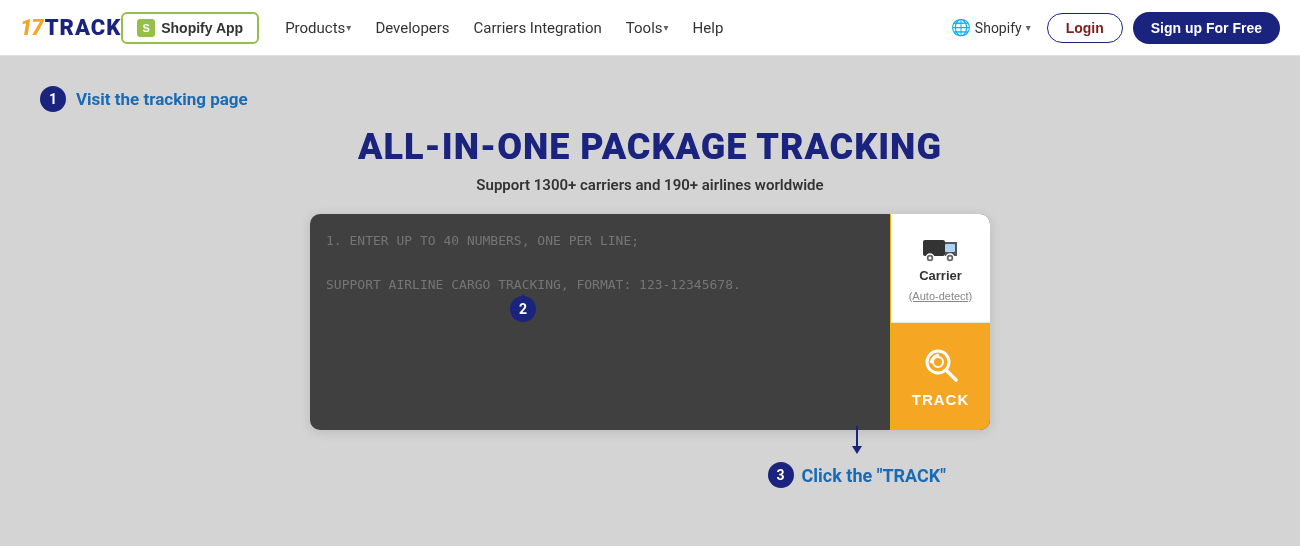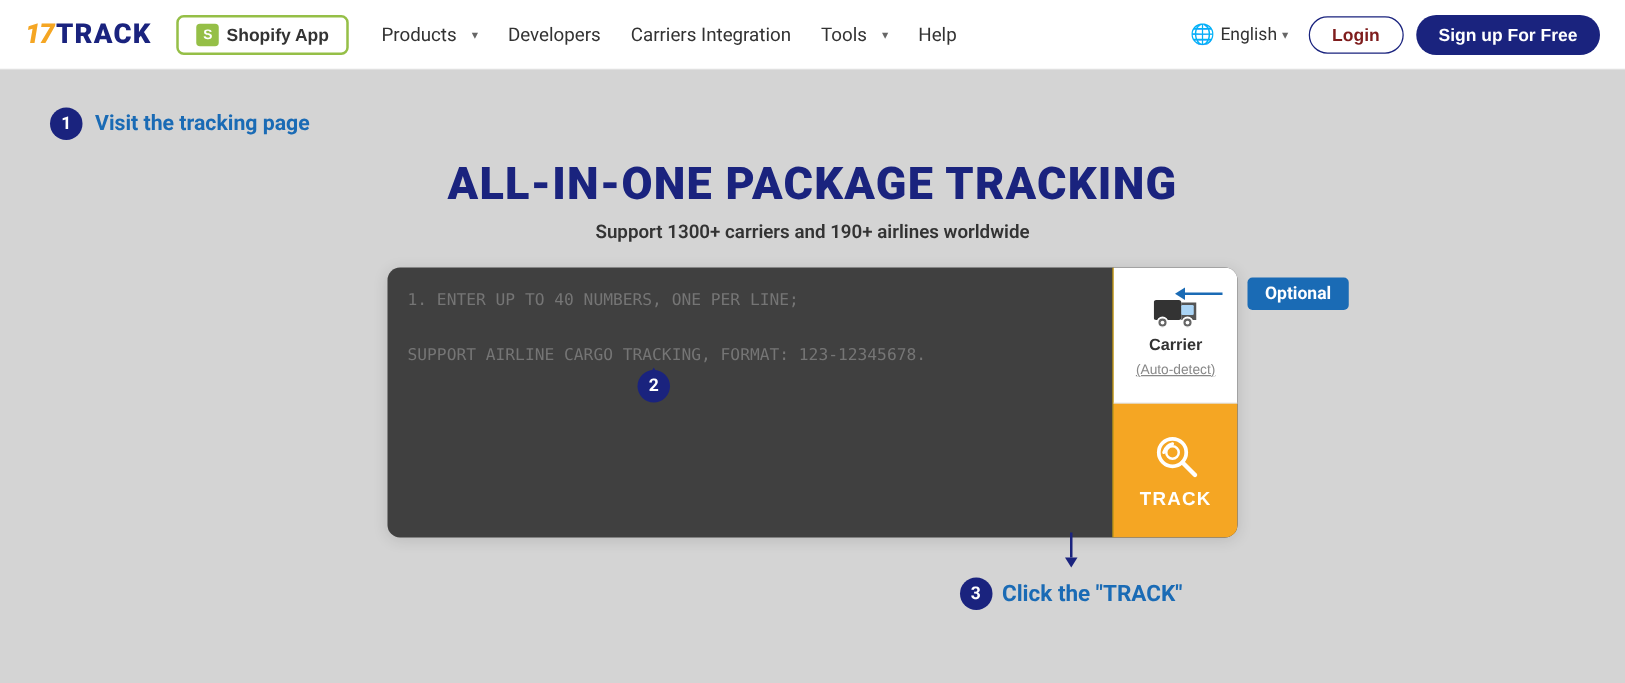--- a/index.html
+++ b/index.html
@@ -21,21 +21,20 @@
       gap: 0;
       border-bottom: 1px solid #e0e0e0;
       position: relative;
       z-index: 10;
     }
 
     .logo {
       display: flex;
       align-items: center;
       gap: 2px;
-      margin-right: 20px;
     }
     .logo-17 {
       font-size: 22px;
       font-weight: 900;
       color: #f5a623;
       font-style: italic;
       letter-spacing: -1px;
     }
     .logo-track {
       font-size: 22px;
@@ -77,21 +76,21 @@
       gap: 4px;
       flex: 1;
     }
     .nav-item {
       padding: 6px 10px;
       font-size: 15px;
       color: #333;
       cursor: pointer;
       display: flex;
       align-items: center;
-      gap: 12px;
+      gap: 1px;
       white-space: nowrap;
     }
     .nav-arrow {
       font-size: 10px;
       color: #666;
     }
 
     .header-right {
       display: flex;
       align-items: center;
@@ -403,21 +402,21 @@
       <span class="nav-arrow">▾</span>
     </div>
     <div class="nav-item">
       <span>Help</span>
     </div>
   </nav>
 
   <div class="header-right">
     <div class="lang-btn">
       <span class="globe-icon">🌐</span>
-      <span>English</span>
+      <span>Shopify</span>
       <span class="nav-arrow">▾</span>
     </div>
     <button class="login-btn">Login</button>
     <button class="signup-btn">Sign up For Free</button>
   </div>
 </header>
 
 <main class="main">
 
   
@@ -473,25 +472,20 @@
           <div class="arrow-tip-up"></div>
           <div class="arrow-line-up"></div>
         </div>
         <div class="step2-label">
           <div class="step-circle">2</div>
         </div>
       </div>
 
       <div style="position:absolute; top: 8px; left: 630px; display:flex; flex-direction:column; align-items:flex-start; gap:8px;">
 
-        <div style="display:flex; align-items:center; gap:0; margin-bottom: 2px;">
-          <div class="arrow-tip-left"></div>
-          <div class="arrow-line-left"></div>
-          <div class="optional-badge">Optional</div>
-        </div>
       </div>
 
       <div style="position:relative; width: 680px; margin-top: 0;">
         <div style="position:absolute; right: 44px; top: -4px; display:flex; flex-direction:column; align-items:center; pointer-events:none;">
           <div class="arrow-down">
             <div class="arrow-line-down"></div>
             <div class="arrow-tip-down"></div>
           </div>
           <div class="step3-label">
             <div class="step-circle">3</div>

